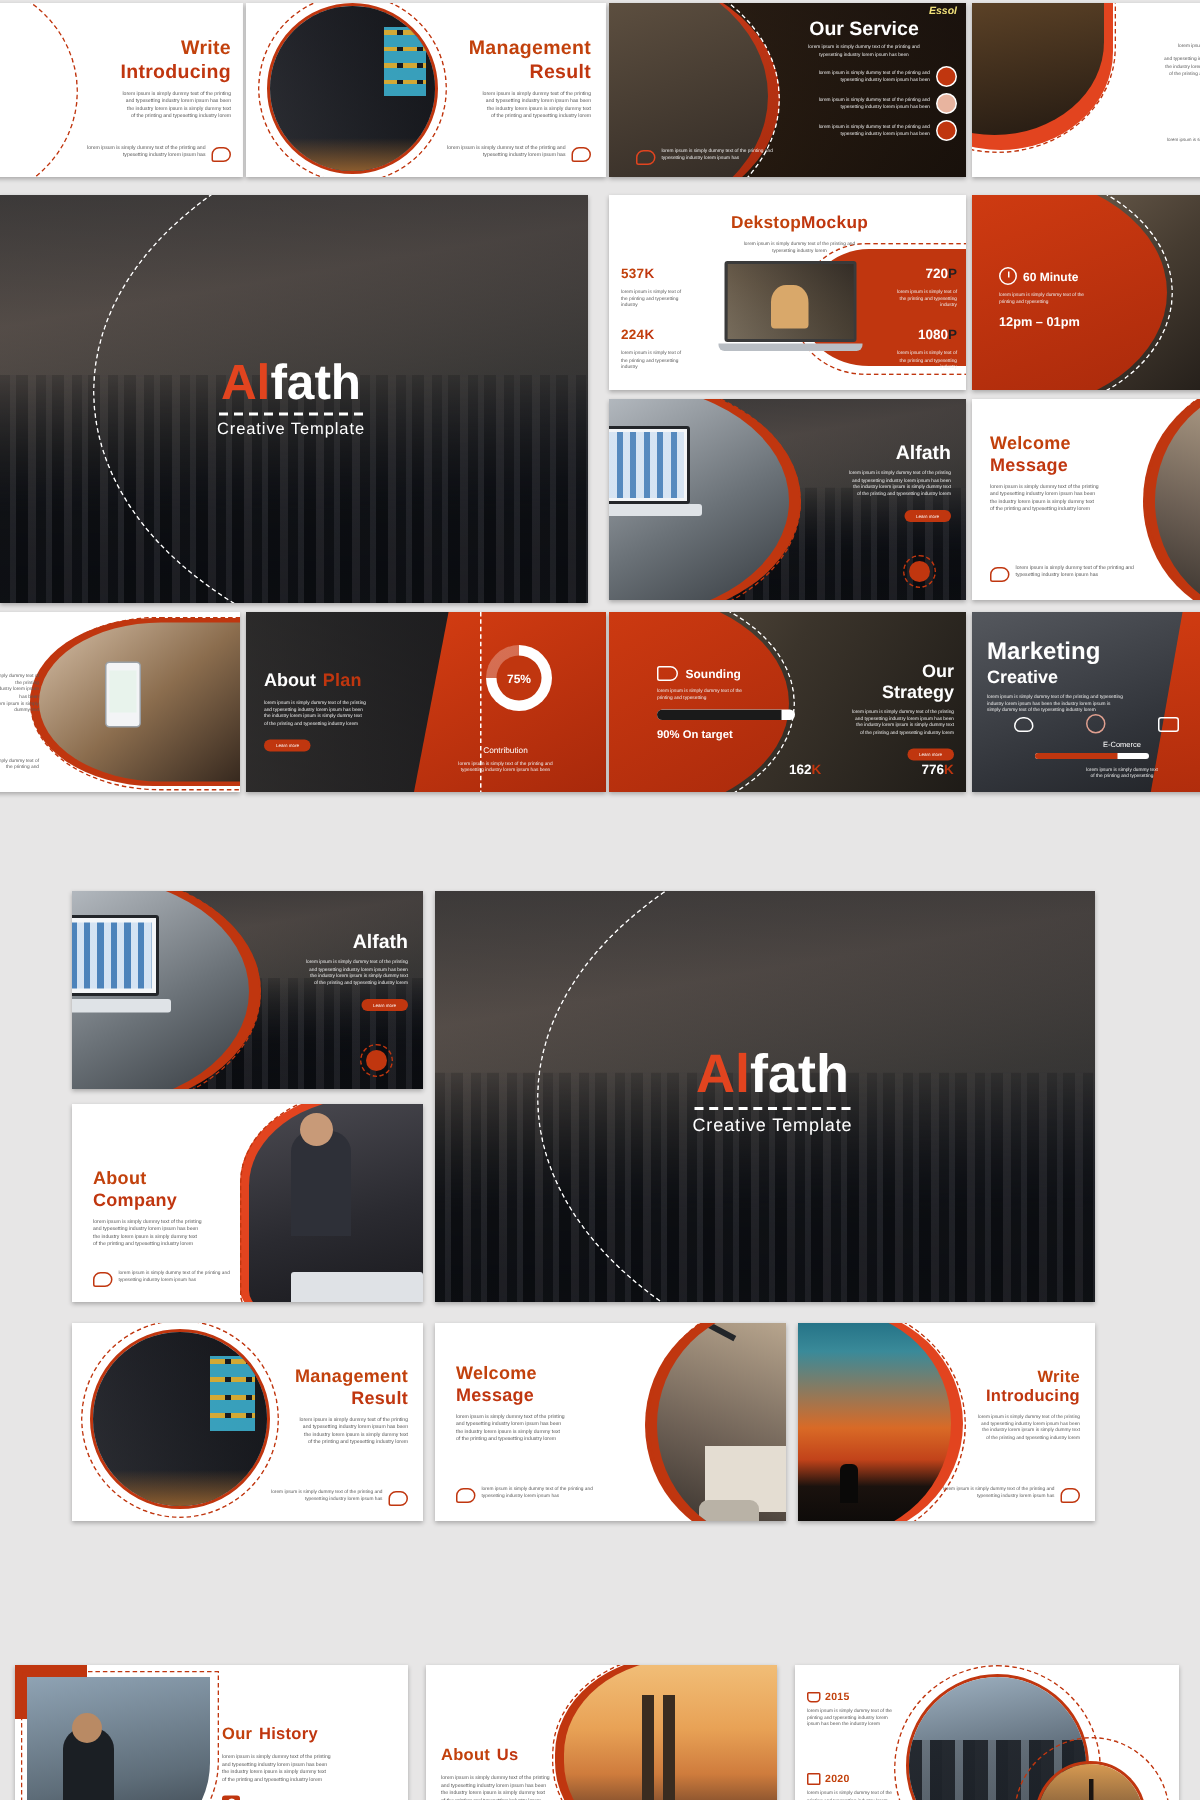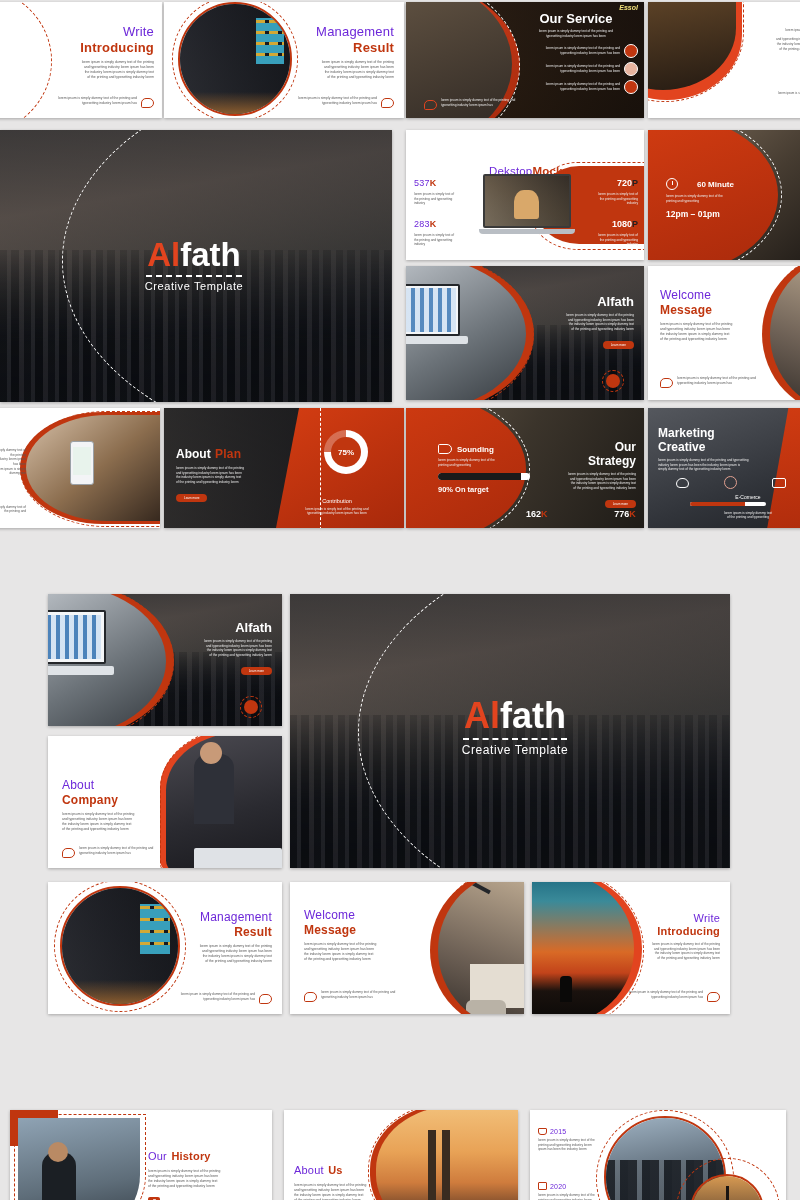--- a/index.html
+++ b/index.html
@@ -72,21 +72,21 @@
   .ph-grey { background: linear-gradient(160deg,#55585e,#31343a 60%,#1d1f23); }
 
   
   .dashline {
     position:absolute; border:1px dashed #fff; border-radius:50%;
     pointer-events:none;
   }
   .dashline-red { border-color:#c0360f; }
 
   
-  .h-dark { color:#6d28d9; font-weight:normal; letter-spacing:.2px; }
+  .h-dark { color:#c2410c; font-weight:bold; letter-spacing:.2px; }
   .h-red  { color:#c0360f; font-weight:bold; letter-spacing:.2px; }
   .h-white{ color:#fff; font-weight:bold; }
   .lntxt {
     color:#585858; line-height:1.45;
   }
   .lntxt.w { color:#ececec; }
 
   .pill {
     display:inline-block; background:#c0360f; color:#fff; border-radius:10px;
   }
@@ -234,21 +234,21 @@
         <span class="al">Al</span><span class="fath">fath</span>
       </div>
       <div class="logo-rule" style="width:96px;"></div>
       <div class="logo-sub" style="font-size:11px;">Creative Template</div>
     </div>
   </div>
 
   <div class="slide" style="left:406px;top:130px;width:238px;height:130px;">
     <div style="position:absolute;right:0;top:36px;width:108px;height:78px;background:#c0360f;border-radius:40% 0 0 40%/55% 0 0 45%;"></div>
     <div class="dashline dashline-red" style="right:-4px;top:32px;width:118px;height:88px;border-radius:40% 0 0 40%/55% 0 0 45%;"></div>
-    <div style="position:absolute;left:16px;right:0;top:9px;text-align:center;margin-top:22px;">
+    <div style="position:absolute;left:16px;right:0;top:9px;text-align:center;">
       <span class="h-dark" style="font-size:11.5px;">Dekstop</span><span class="h-red" style="font-size:11.5px;">Mockup</span>
       <div class="lntxt" style="font-size:3.2px;margin-top:3px;">
         <div>lorem ipsum is simply dummy text of the printing and</div>
         <div>typesetting industry lorem</div>
       </div>
     </div>
 
     <div style="position:absolute;left:73px;top:44px;width:96px;height:60px;">
       <div style="position:absolute;left:4px;top:0;right:4px;height:54px;background:#2a2a2a;border:2px solid #3a3a3a;border-radius:2px;overflow:hidden;">
         <div class="ph ph-interior"></div>
@@ -260,21 +260,21 @@
     <div style="position:absolute;left:8px;top:42px;width:56px;">
       <div>
         <span class="h-dark" style="font-size:9px;">537</span><span class="h-red" style="font-size:9px;">K</span>
         <div class="lntxt" style="font-size:3.2px;margin-top:2px;">
           <div>lorem ipsum is simply text of</div>
           <div>the printing and typesetting</div>
           <div>industry</div>
         </div>
       </div>
       <div style="margin-top:7px;">
-        <span class="h-dark" style="font-size:9px;">283</span><span class="h-red" style="font-size:9px;">K</span>
+        <span class="h-dark" style="font-size:9px;">224</span><span class="h-red" style="font-size:9px;">K</span>
         <div class="lntxt" style="font-size:3.2px;margin-top:2px;">
           <div>lorem ipsum is simply text of</div>
           <div>the printing and typesetting</div>
           <div>industry</div>
         </div>
       </div>
     </div>
 
     <div style="position:absolute;right:6px;top:42px;width:52px;text-align:right;">
       <div>
@@ -294,21 +294,21 @@
         </div>
       </div>
     </div>
   </div>
 
   <div class="slide" style="left:648px;top:130px;width:200px;height:130px;">
     <div class="ph ph-coffee"></div>
     <div style="position:absolute;left:-40px;top:-14px;width:170px;height:158px;background:linear-gradient(160deg,#d43d12,#a8290b);border-radius:0 70% 70% 0/0 55% 55% 0;"></div>
     <div class="dashline" style="left:-44px;top:-18px;width:178px;height:166px;border-radius:0 70% 70% 0/0 55% 55% 0;border-width:1.2px;"></div>
     <div style="position:absolute;left:18px;top:48px;width:106px;">
-      <div style="display:flex;align-items:center;gap:19px;">
+      <div style="display:flex;align-items:center;gap:4px;">
         <span style="width:12px;height:12px;border:1.4px solid #fff;border-radius:50%;position:relative;display:inline-block;">
           <i style="position:absolute;left:4.5px;top:2px;width:1.2px;height:4px;background:#fff;"></i>
         </span>
         <span class="h-white" style="font-size:8px;">60 Minute</span>
       </div>
       <div class="lntxt w" style="font-size:3.2px;margin-top:4px;">
         <div>lorem ipsum is simply dummy text of the</div>
         <div>printing and typesetting</div>
       </div>
       <div class="h-white" style="font-size:8.5px;margin-top:6px;">12pm – 01pm</div>
@@ -458,21 +458,21 @@
         <span class="h-white" style="font-size:9px;">776</span><span class="h-red" style="font-size:9px;">K</span>
       </span>
     </div>
   </div>
 
   <div class="slide" style="left:648px;top:408px;width:200px;height:120px;">
     <div class="ph ph-grey"></div>
     <div style="position:absolute;right:-26px;top:-12px;width:96px;height:150px;background:linear-gradient(160deg,#d43d12,#a8290b);transform:rotate(10deg);"></div>
 
     <div style="position:absolute;left:10px;top:18px;width:140px;">
-      <div class="h-white" style="font-size:12px;">Marketing</div>
+      <div class="h-white" style="font-size:16px;">Marketing</div>
       <div class="h-white" style="font-size:12px;">Creative</div>
       <div class="lntxt w" style="font-size:3.2px;margin-top:4px;">
         <div>lorem ipsum is simply dummy text of the printing and typesetting</div>
         <div>industry lorem ipsum has been the industry lorem ipsum is</div>
         <div>simply dummy text of the  typesetting industry lorem</div>
       </div>
     </div>
     <div style="position:absolute;left:28px;top:68px;width:110px;display:flex;justify-content:space-between;align-items:center;">
       <span style="width:13px;height:10px;border:1.3px solid #fff;border-radius:6px 6px 4px 4px;display:inline-block;"></span>
       <span style="width:13px;height:13px;border:1.6px solid #e0a090;border-radius:50%;display:inline-block;"></span>

